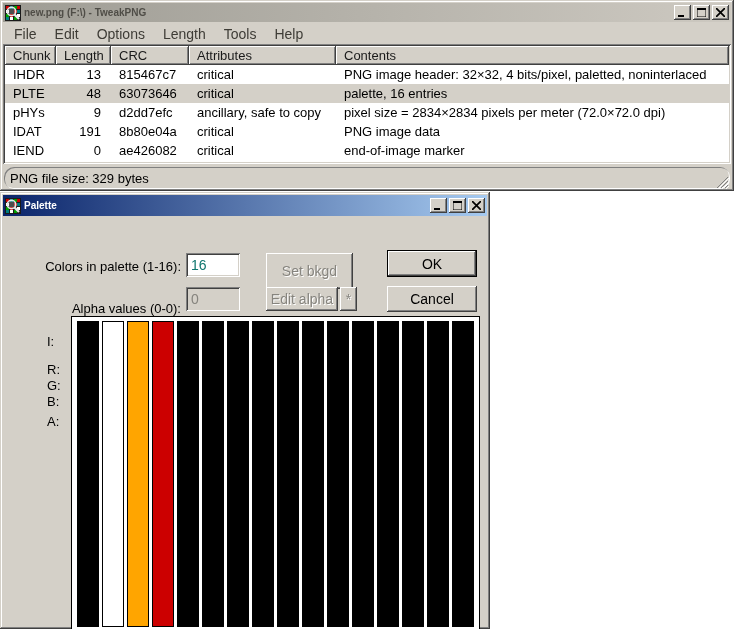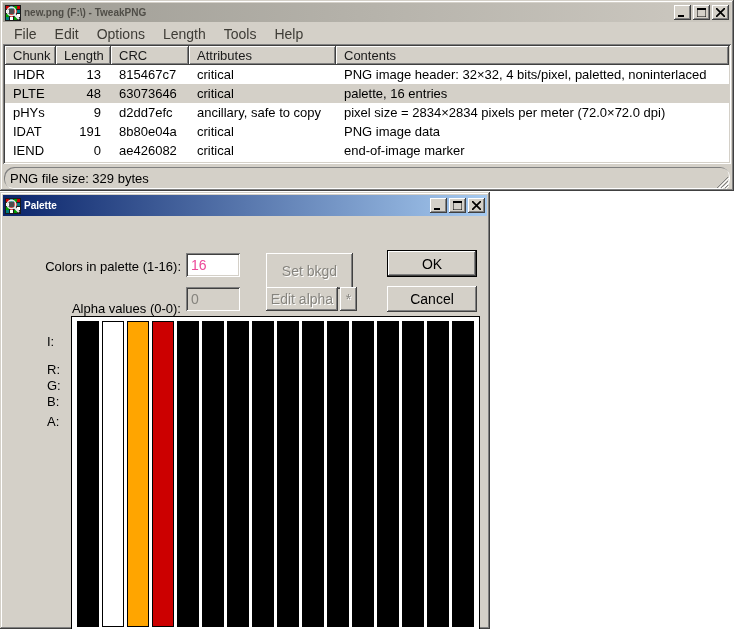--- a/index.html
+++ b/index.html
@@ -56,21 +56,21 @@
 
   
   #palette-dialog { left: 0; top: 192px; width: 490px; height: 437px; }
   .dlg-body { position: relative; width: 100%; height: calc(100% - 21px); }
 
   .dlg-label { position: absolute; left: 0; width: 178px; text-align: right;
     font-size: 13px; color: #000; white-space: nowrap; }
   #colors-label { top: 43px; }
   #alpha-label  { top: 85px; }
 
-  .edit { position: absolute; font-size: 14px; color: #ec4899; background: #FFFFFF;
+  .edit { position: absolute; font-size: 14px; color: #0f766e; background: #FFFFFF;
     border: 0; padding: 1px 5px; font-family: "Liberation Sans", sans-serif;
     box-shadow: inset 1px 1px 0 #808080, inset -1px -1px 0 #FFFFFF,
                 inset 2px 2px 0 #404040, inset -2px -2px 0 #D4D0C8; }
   #colors-input { left: 183px; top: 37px; width: 54px; height: 24px; }
   #alpha-input  { left: 183px; top: 71px; width: 54px; height: 24px;
     background: #D4D0C8; color: #86847E; }
 
   .btn { position: absolute; background: #D4D0C8; border: 0; font-size: 14px;
     color: #000; font-family: "Liberation Sans", sans-serif;
     box-shadow: inset -1px -1px 0 #404040, inset 1px 1px 0 #FFFFFF,

